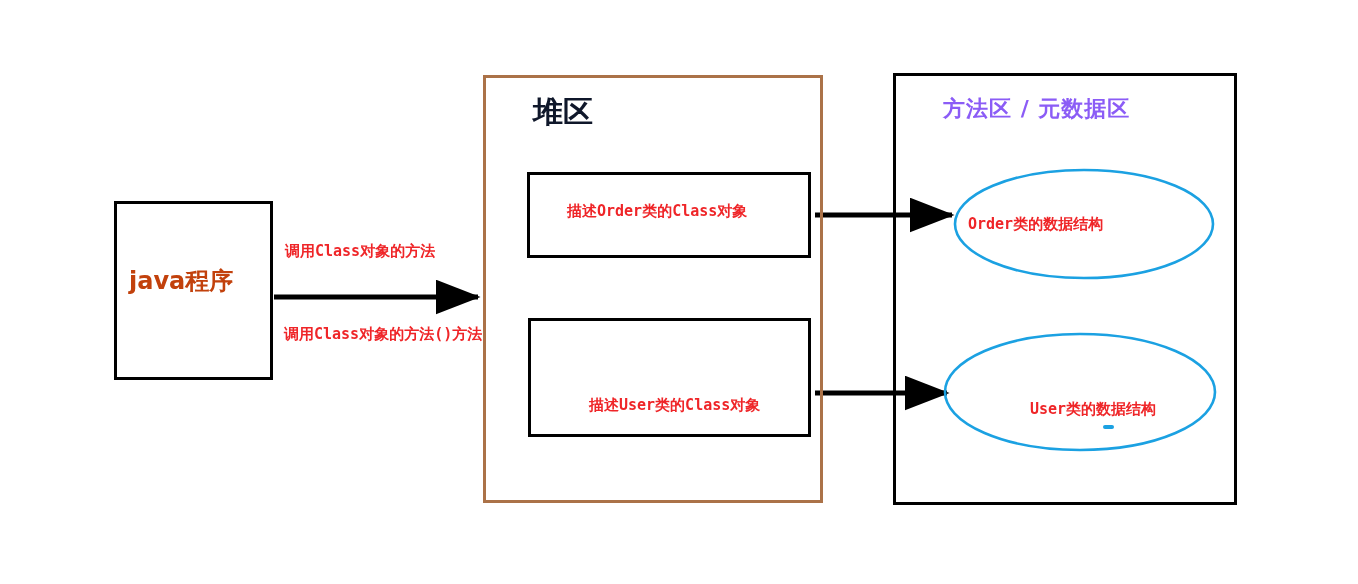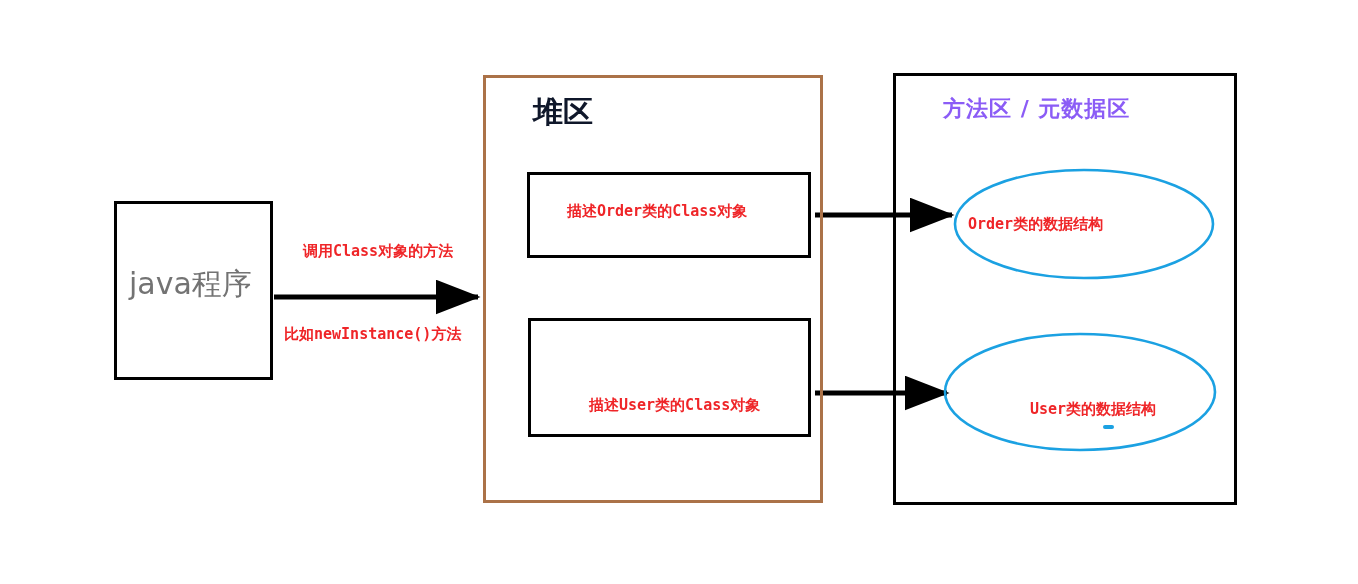--- a/index.html
+++ b/index.html
@@ -69,23 +69,23 @@
   }
   
   .label {
     position: absolute;
     white-space: nowrap;
     line-height: 1;
   }
   .java-text {
     left: 129px;
     top: 269px;
-    font-size: 30px;
-    font-weight: normal;
-    color: #737373;
+    font-size: 24px;
+    font-weight: bold;
+    color: #c2410c;
     font-family: "DejaVu Sans", "Liberation Sans", sans-serif;
   }
   .heap-title {
     left: 533px;
     top: 97px;
     font-size: 30px;
     font-weight: bold;
     color: #0f172a;
   }
   .method-title {
@@ -115,21 +115,20 @@
     left: 968px;
     top: 217px;
   }
   .user-struct-text {
     left: 1030px;
     top: 402px;
   }
   .arrow-label-top {
     left: 285px;
     top: 244px;
-    margin-left: 18px;
   }
   .arrow-label-bottom {
     left: 284px;
     top: 327px;
   }
   .blue-dash {
     position: absolute;
     left: 1103px;
     top: 425px;
     width: 11px;
@@ -158,21 +157,21 @@
 
     <ellipse cx="1084" cy="224" rx="129" ry="54" fill="none" stroke="#1ba1e2" stroke-width="2.6"></ellipse>
 
     <ellipse cx="1080" cy="392" rx="135" ry="58" fill="none" stroke="#1ba1e2" stroke-width="2.6"></ellipse>
   </svg>
 
   <div class="box box-java"></div>
   <div class="label java-text">java程序</div>
 
   <div class="label red-mono arrow-label-top">调用Class对象的方法</div>
-  <div class="label red-mono arrow-label-bottom">比如newInstance()方法</div>
+  <div class="label red-mono arrow-label-bottom">调用Class对象的方法()方法</div>
 
   <div class="box box-heap"></div>
   <div class="label heap-title">堆区</div>
 
   <div class="box box-order"></div>
   <div class="label red-mono order-obj-text">描述Order类的Class对象</div>
 
   <div class="box box-user"></div>
   <div class="label red-mono user-obj-text">描述User类的Class对象</div>
 

